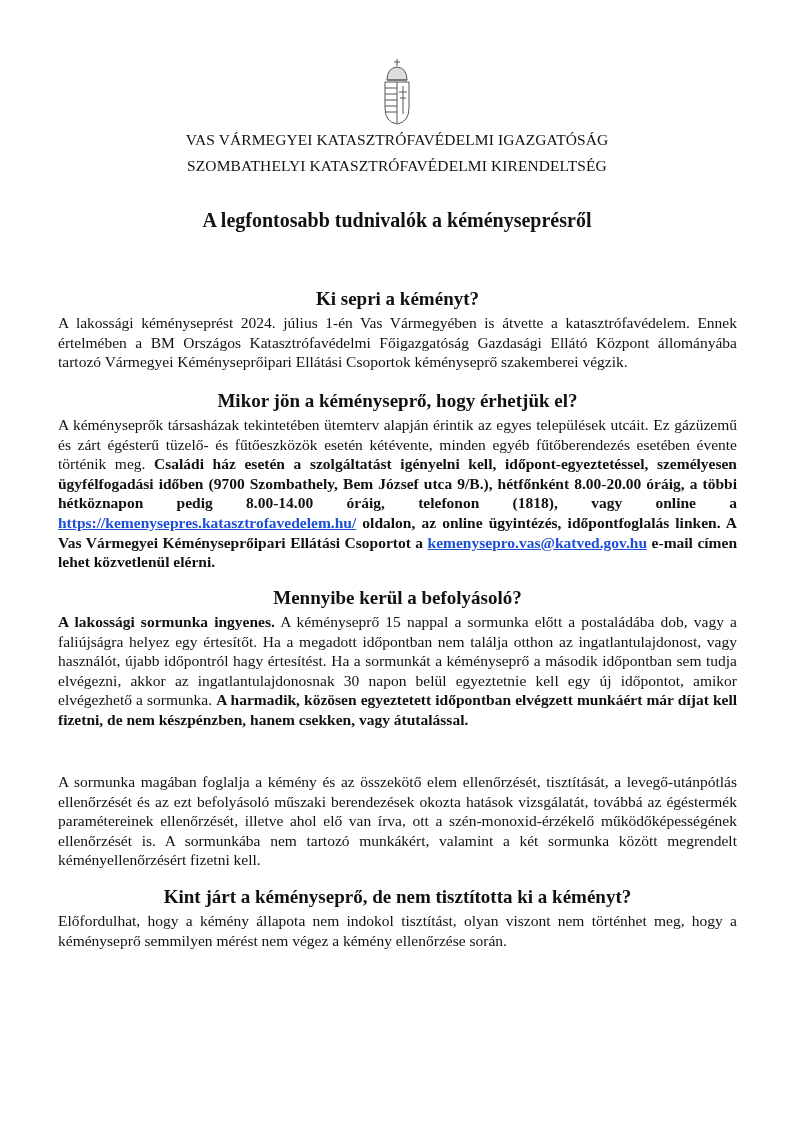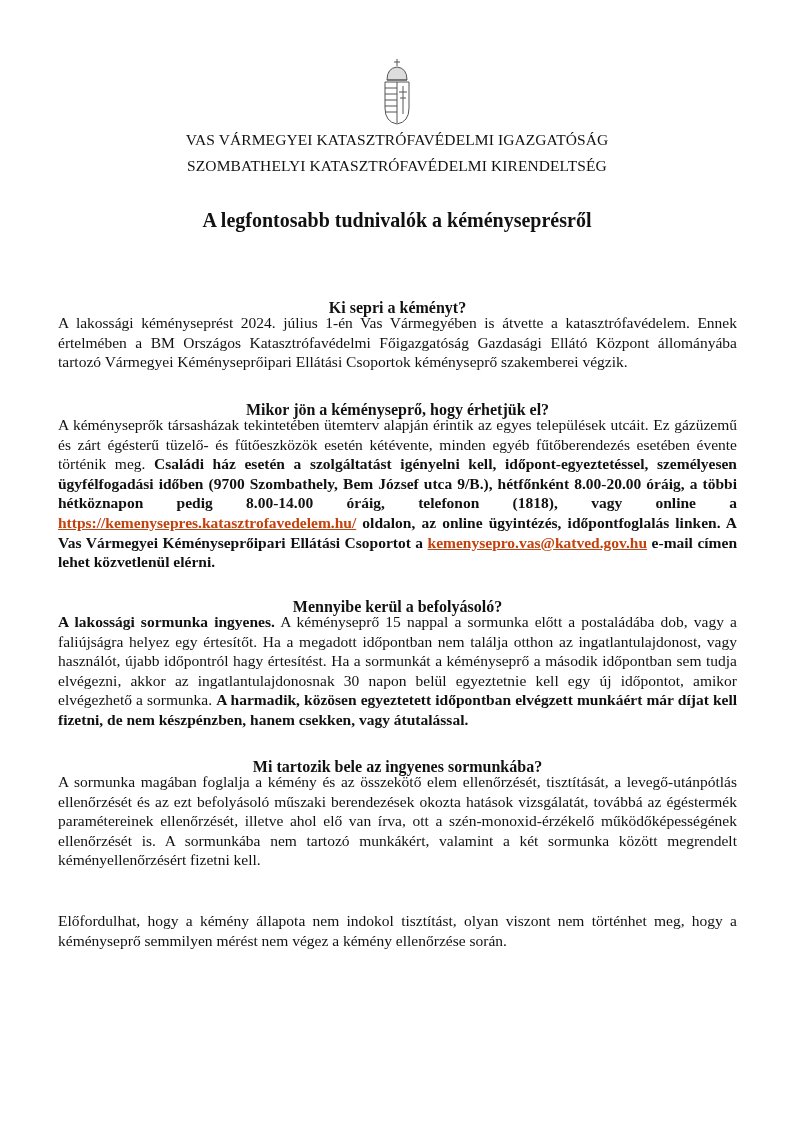--- a/index.html
+++ b/index.html
@@ -20,25 +20,25 @@
   .org.l2 { top: 149px; margin-top: 8px; }
   .title {
     position: absolute; left: 0; top: 203px; width: 794px; text-align: center;
     font-size: 20px; font-weight: bold; line-height: 34px;
   }
   .content {
     position: absolute; left: 58px; width: 679px;
     font-size: 15.5px; line-height: 19.6px;
   }
   .heading {
-    text-align: center; font-weight: bold; font-size: 16px; margin: 16px;
+    text-align: center; font-weight: bold; font-size: 19px; margin: 7px;
   }
   .para { text-align: justify; margin: 0; }
   .para b { font-weight: bold; }
-  a.link { color: #c2410c; text-decoration: underline; font-weight: bold; }
+  a.link { color: #1d4ed8; text-decoration: underline; font-weight: bold; }
 </style>
 </head>
 <body>
 
 <div class="page">
 
   <svg class="crest" viewBox="0 0 38 68">
     <g fill="none" stroke="#555" stroke-width="1">
       <line x1="19" y1="1" x2="19" y2="8"></line>
       <line x1="16" y1="4" x2="22" y2="4"></line>
@@ -76,24 +76,24 @@
     <p class="para"><span>A kéményseprők társasházak tekintetében ütemterv alapján érintik az egyes települések utcáit. Ez gázüzemű és zárt égésterű tüzelő- és fűtőeszközök esetén kétévente, minden egyéb fűtőberendezés esetében évente történik meg. </span><b>Családi ház esetén a szolgáltatást igényelni kell, időpont-egyeztetéssel, személyesen ügyfélfogadási időben (9700 Szombathely, Bem József utca 9/B.), hétfőnként 8.00-20.00 óráig, a többi hétköznapon pedig 8.00-14.00 óráig, telefonon (1818), vagy online a </b><a class="link" href="#">https://kemenysepres.katasztrofavedelem.hu/</a><b> oldalon, az online ügyintézés, időpontfoglalás linken. A Vas Vármegyei Kéményseprőipari Ellátási Csoportot a </b><a class="link" href="#">kemenysepro.vas@katved.gov.hu</a><b> e-mail címen lehet közvetlenül elérni.</b></p>
   </div>
 
   <div class="content" style="top:581px;">
     <h2 class="heading">Mennyibe kerül a befolyásoló?</h2>
   </div>
   <div class="content" style="top:612px;">
     <p class="para"><b>A lakossági sormunka ingyenes.</b><span> A kéményseprő 15 nappal a sormunka előtt a postaládába dob, vagy a faliújságra helyez egy értesítőt. Ha a megadott időpontban nem találja otthon az ingatlantulajdonost, vagy használót, újabb időpontról hagy értesítést. Ha a sormunkát a kéményseprő a második időpontban sem tudja elvégezni, akkor az ingatlantulajdonosnak 30 napon belül egyeztetnie kell egy új időpontot, amikor elvégezhető a sormunka. </span><b>A harmadik, közösen egyeztetett időpontban elvégzett munkáért már díjat kell fizetni, de nem készpénzben, hanem csekken, vagy átutalással.</b></p>
   </div>
 
-  <div class="content" style="top:741px;">
-    <h2 class="heading">Mi tartozik bele az ingyenes sormunkába?</h2>
-  </div>
   <div class="content" style="top:772px;">
     <p class="para">A sormunka magában foglalja a kémény és az összekötő elem ellenőrzését, tisztítását, a levegő-utánpótlás ellenőrzését és az ezt befolyásoló műszaki berendezések okozta hatások vizsgálatát, továbbá az égéstermék paramétereinek ellenőrzését, illetve ahol elő van írva, ott a szén-monoxid-érzékelő működőképességének ellenőrzését is. A sormunkába nem tartozó munkákért, valamint a két sormunka között megrendelt kéményellenőrzésért fizetni kell.</p>
   </div>
 
+  <div class="content" style="top:880px;">
+    <h2 class="heading">Kint járt a kéményseprő, de nem tisztította ki a kéményt?</h2>
+  </div>
   <div class="content" style="top:911px;">
     <p class="para">Előfordulhat, hogy a kémény állapota nem indokol tisztítást, olyan viszont nem történhet meg, hogy a kéményseprő semmilyen mérést nem végez a kémény ellenőrzése során.</p>
   </div>
 
 </div>
 
 </body></html>

